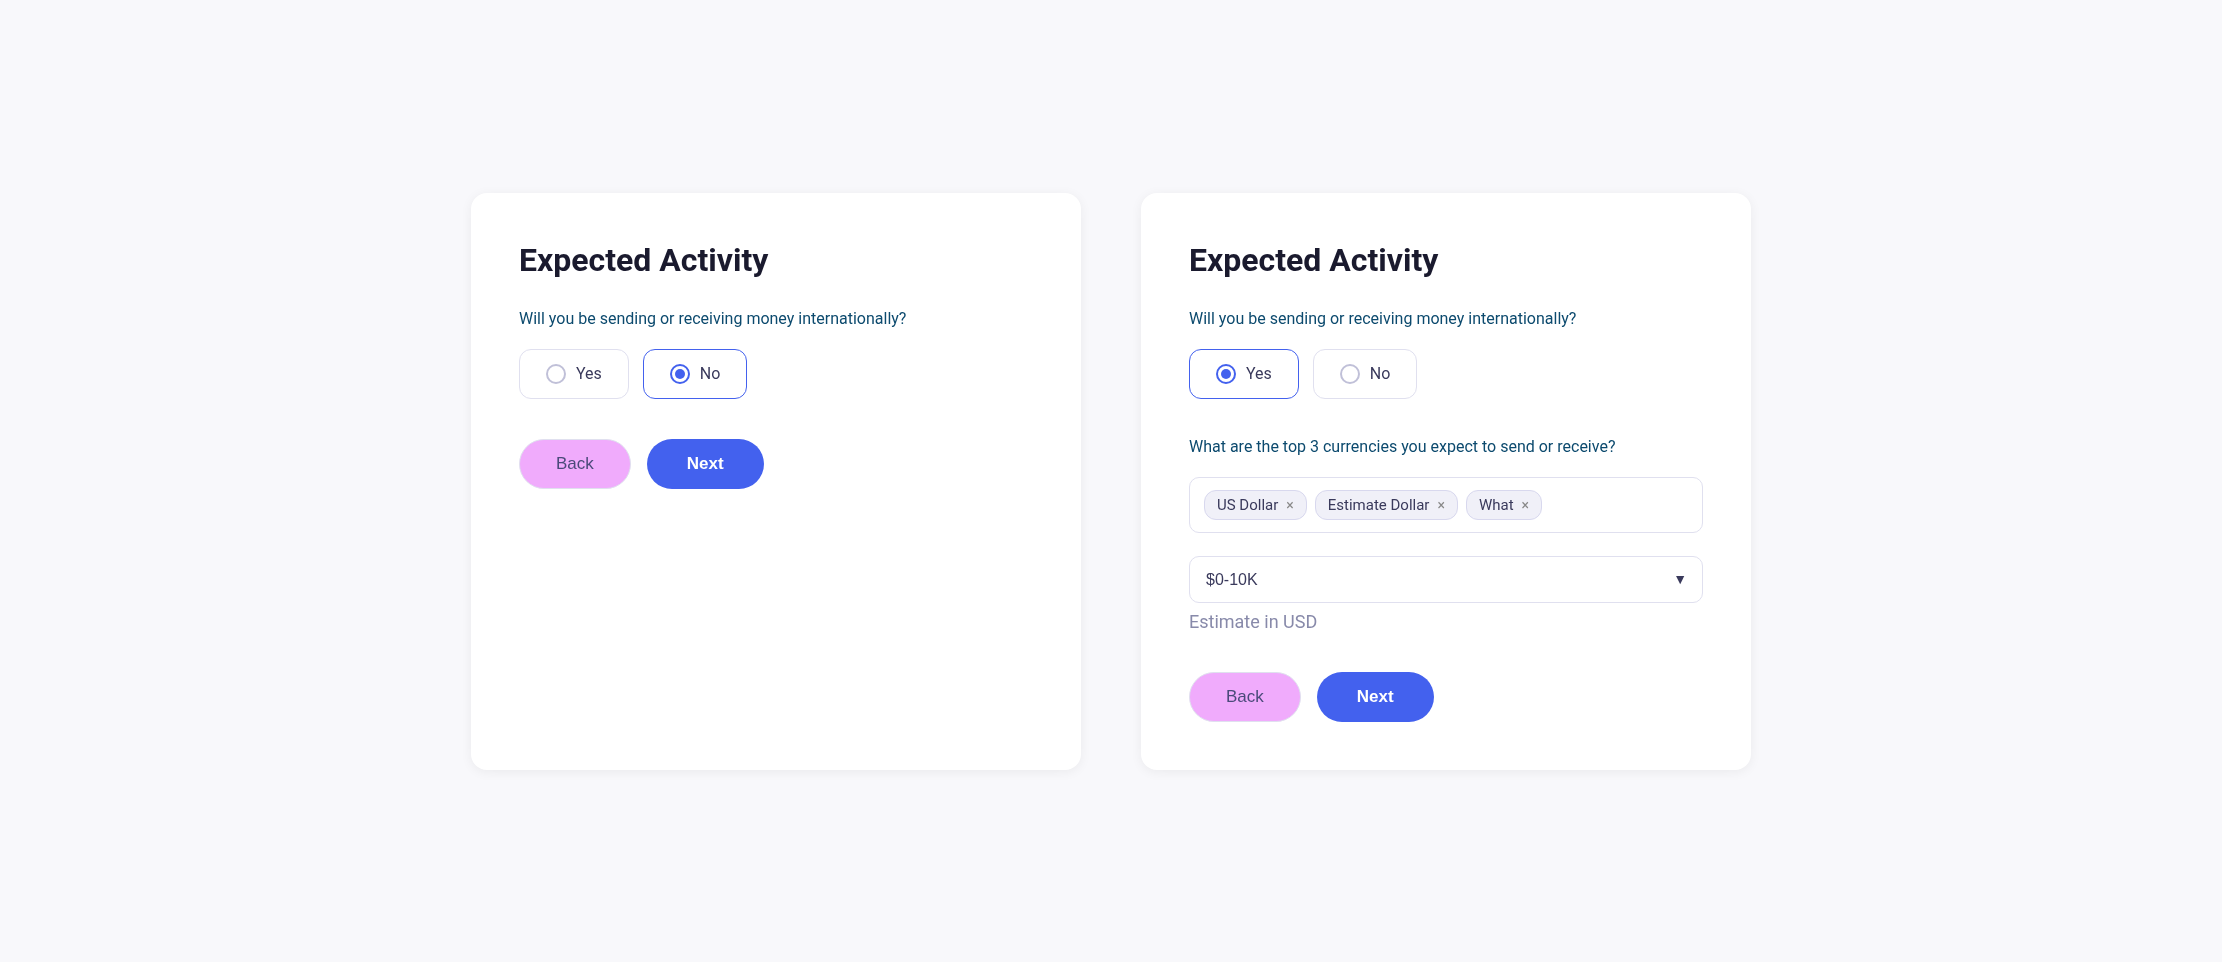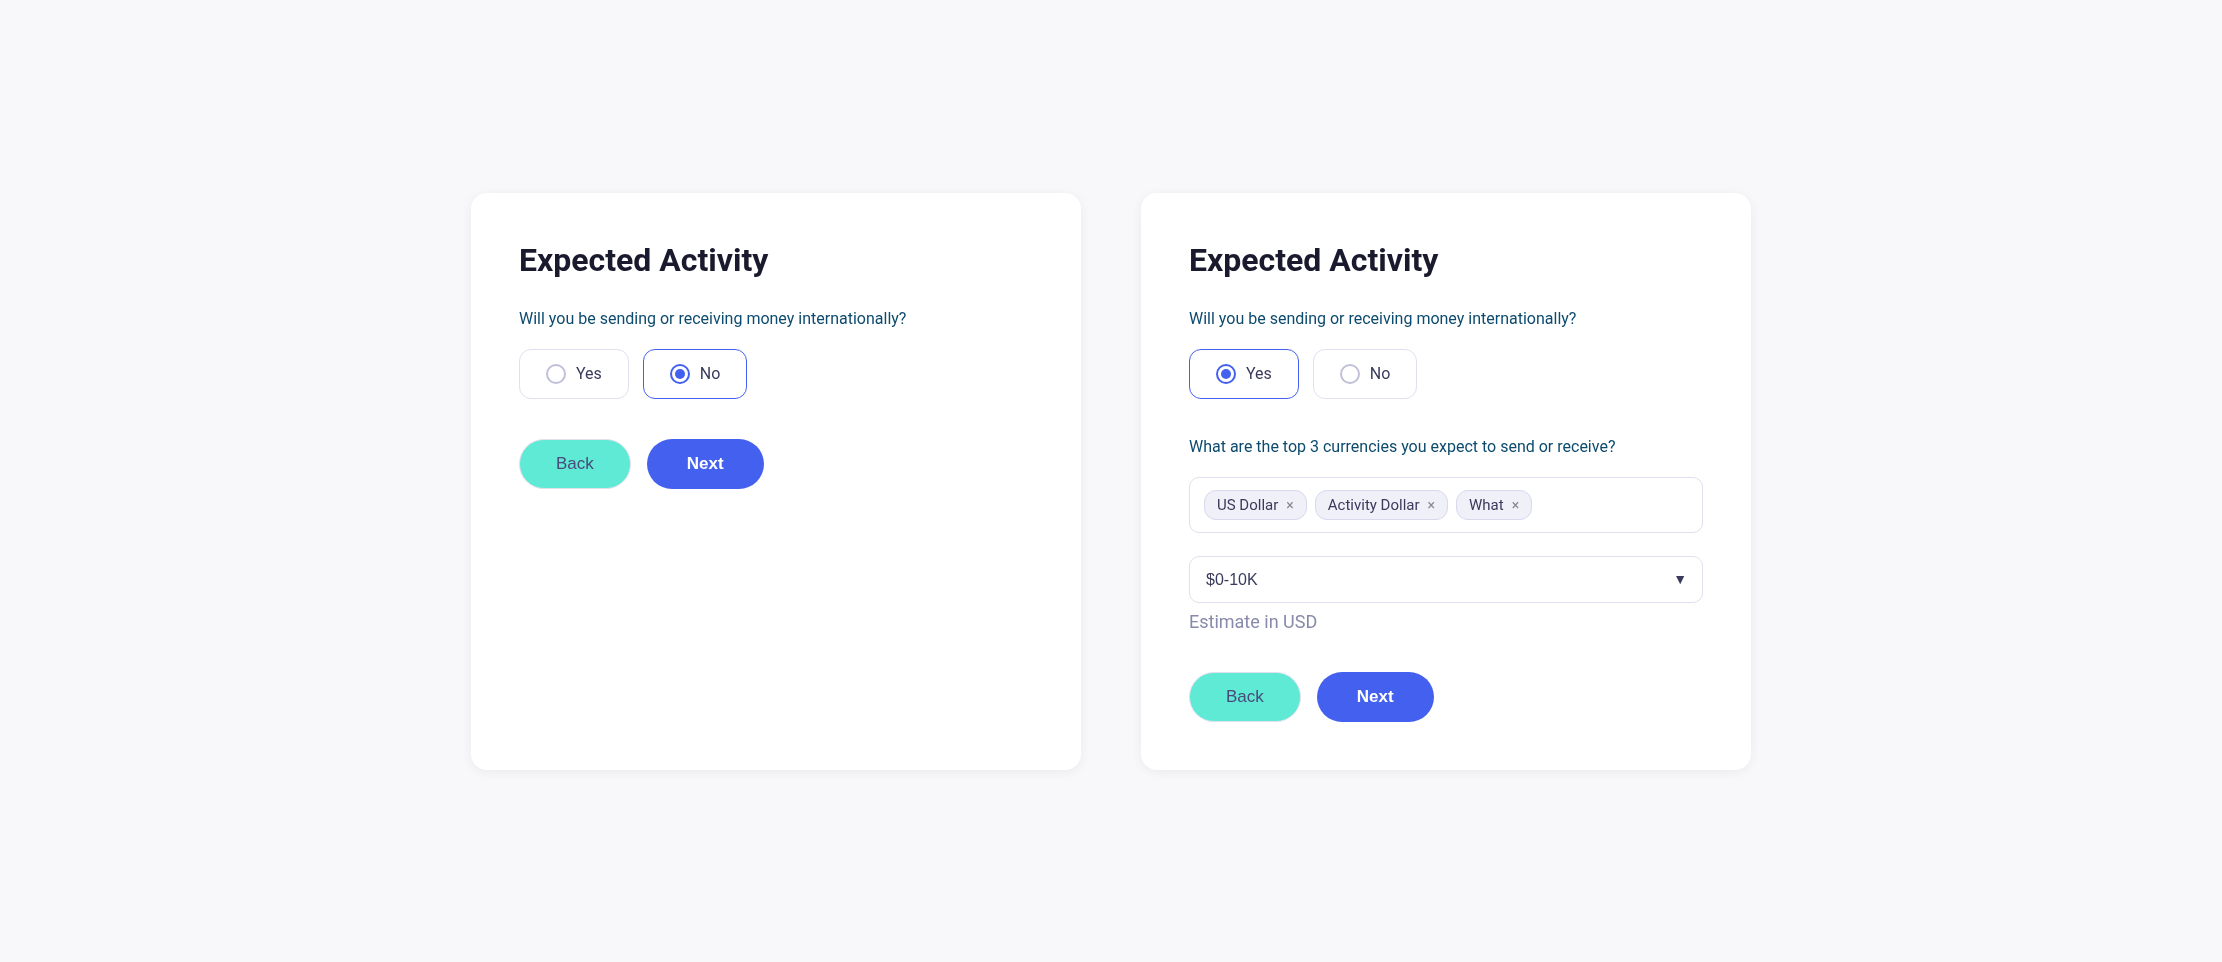--- a/index.html
+++ b/index.html
@@ -99,21 +99,21 @@
     .button-row {
       display: flex;
       gap: 16px;
       margin-top: 40px;
     }
 
     .btn-back {
       padding: 14px 36px;
       border-radius: 50px;
       border: 1.5px solid #e0e0ef;
-      background: #5eead4;
+      background: #f0abfc;
       color: #4a4a7a;
       font-size: 17px;
       font-weight: 500;
       cursor: pointer;
     }
 
     .btn-next {
       padding: 14px 40px;
       border-radius: 50px;
       border: none;
@@ -238,21 +238,21 @@
     </div>
 
     <div class="currencies-section">
       <p class="question-label">What are the top 3 currencies you expect to send or receive?</p>
       <div class="currencies-input-box">
         <div class="currency-tag">
           <span>US Dollar</span>
           <span class="currency-tag-remove">×</span>
         </div>
         <div class="currency-tag">
-          <span>Activity Dollar</span>
+          <span>Estimate Dollar</span>
           <span class="currency-tag-remove">×</span>
         </div>
         <div class="currency-tag">
           <span>What</span>
           <span class="currency-tag-remove">×</span>
         </div>
       </div>
     </div>
 
     <div class="amount-section">

